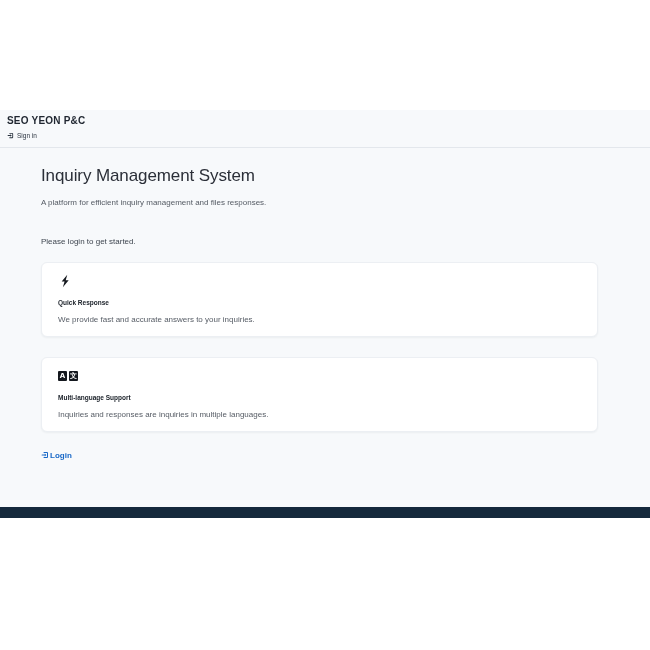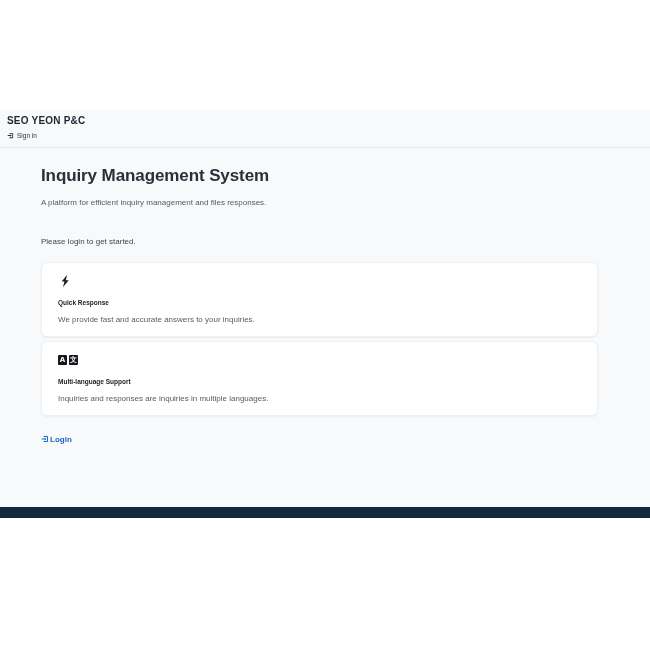--- a/index.html
+++ b/index.html
@@ -79,42 +79,42 @@
     background: #f7f9fb;
   }
   .content {
     position: absolute;
     left: 41px;
     top: 18px;
     width: 562px;
   }
   .page-title {
     font-size: 17px;
-    font-weight: 700;
+    font-weight: 400;
     color: #2b2f38;
     margin: 0 0 0 0;
     letter-spacing: -0.1px;
   }
   .page-subtitle {
     font-size: 8px;
     color: #555b64;
     margin: 12px 0 0 0;
   }
   .page-hint {
     font-size: 8px;
     color: #3f4650;
     margin: 30px 0 0 0;
   }
 
   
   .cards {
     margin-top: 16px;
     display: flex;
     flex-direction: column;
-    gap: 4px;
+    gap: 20px;
   }
   .feature-card {
     background: #ffffff;
     border: 1px solid #eceff3;
     border-radius: 6px;
     box-shadow: 0 1px 2px rgba(20, 30, 45, 0.05);
     padding: 11px 0 12px 0;
     width: 557px;
     box-sizing: border-box;
   }

